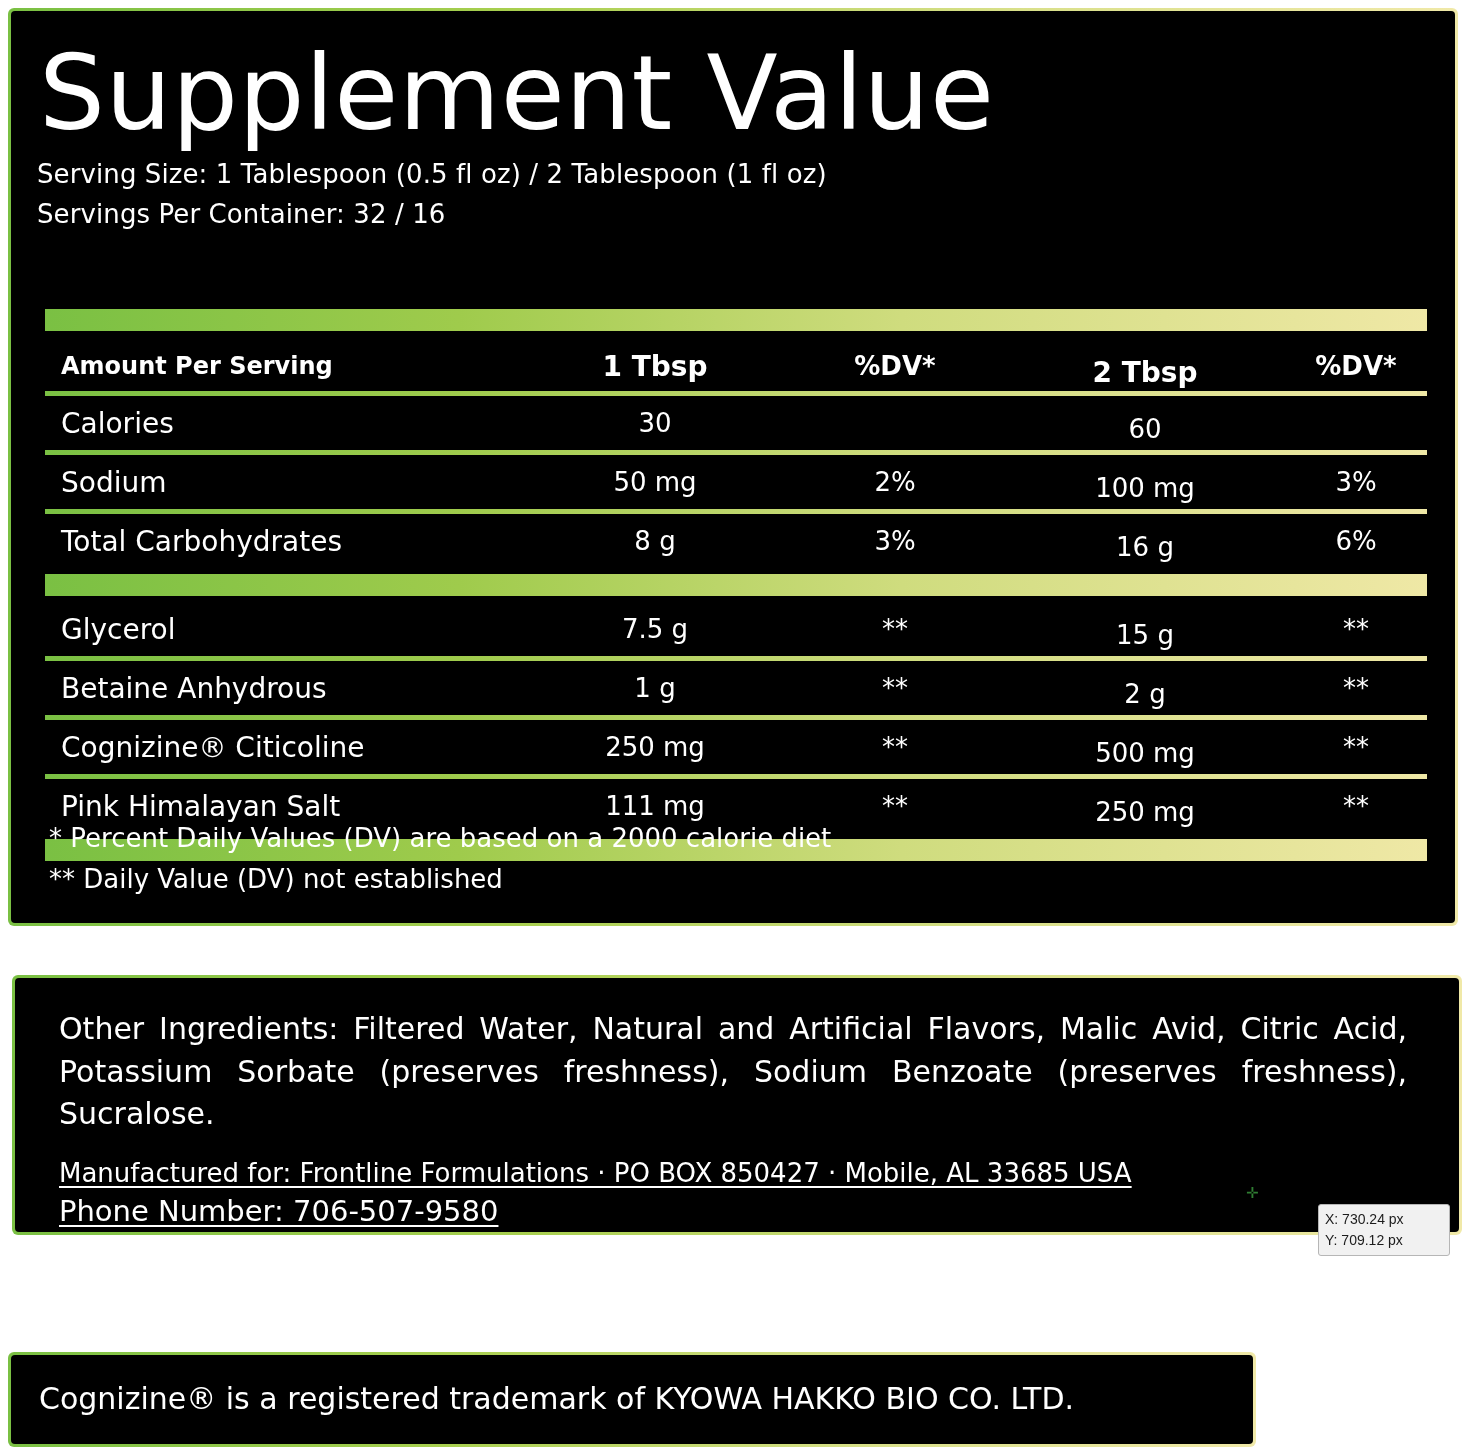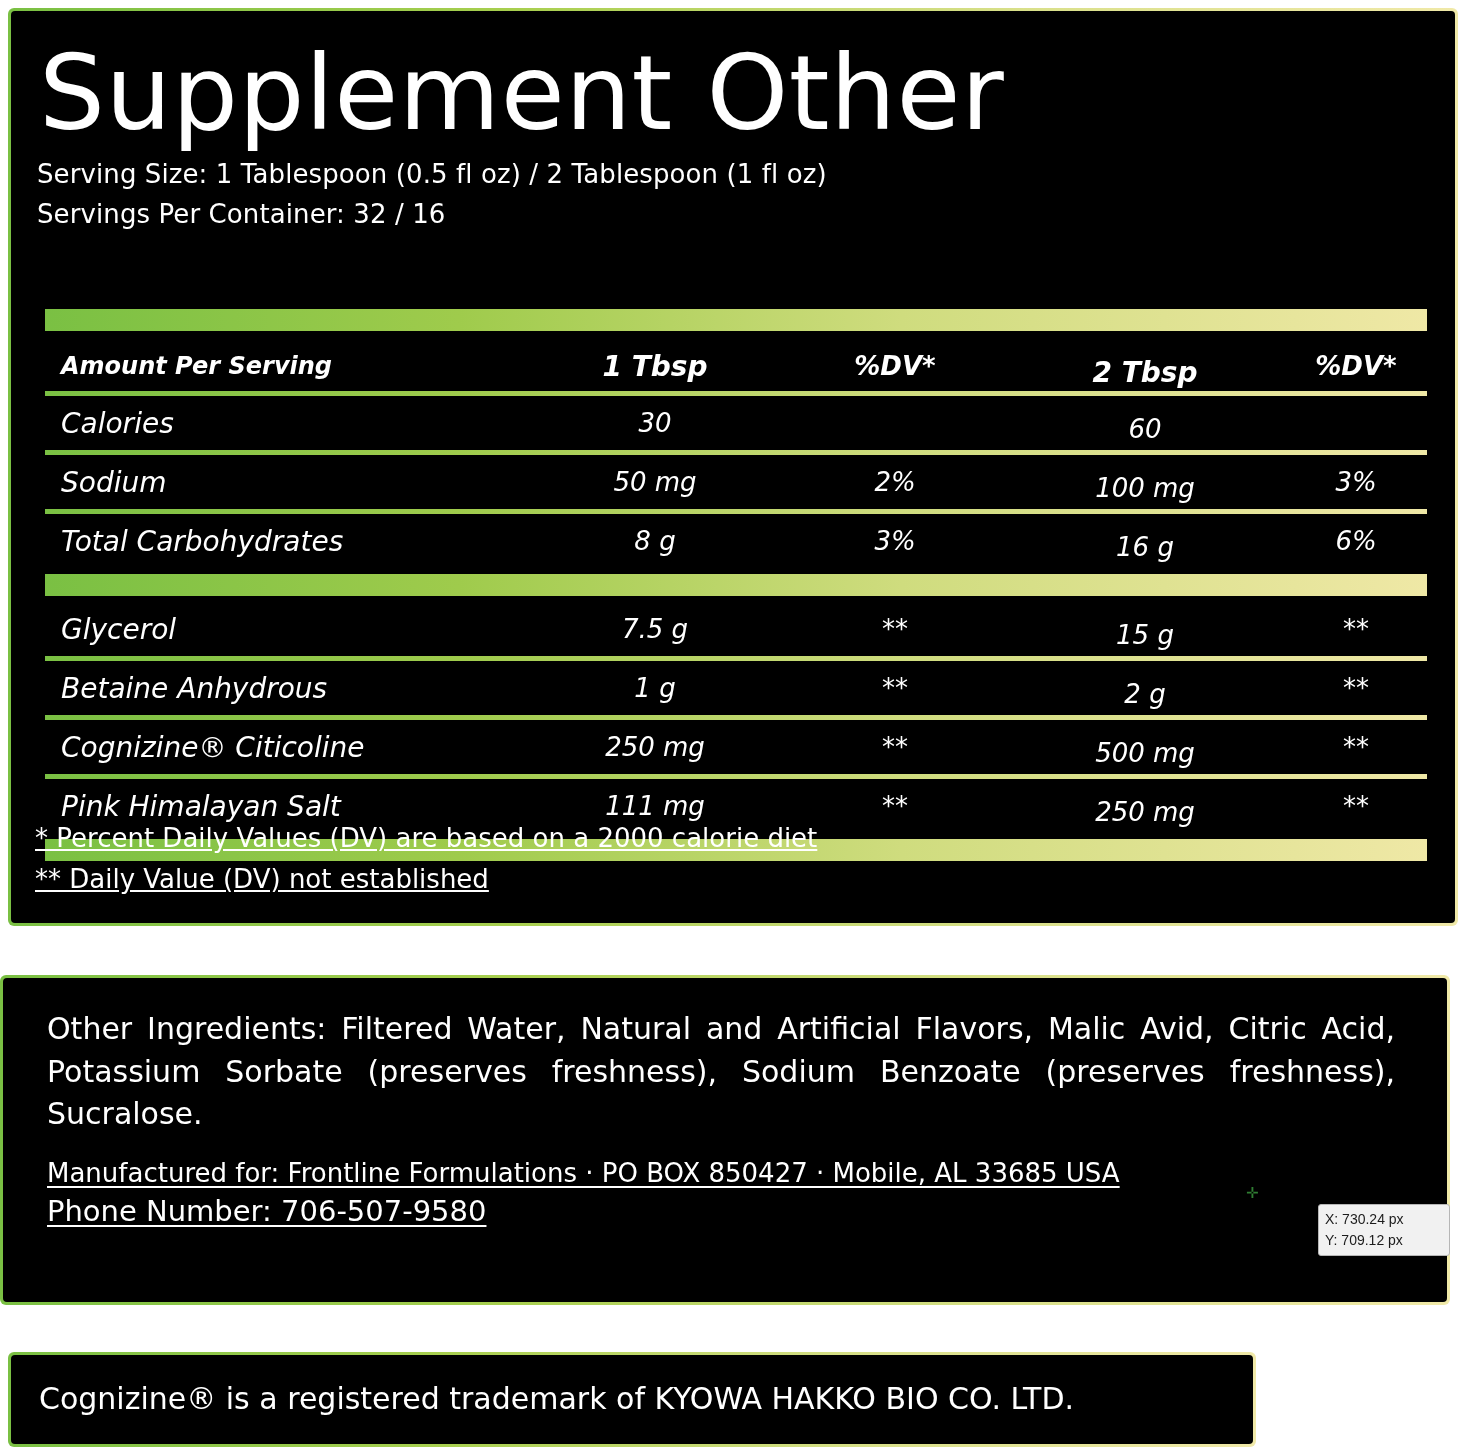--- a/index.html
+++ b/index.html
@@ -27,21 +27,21 @@
   .panel-inner {
     background: #000000;
     width: 100%;
     height: 100%;
     border-radius: 4px;
     position: relative;
     overflow: hidden;
   }
 
   #panel-facts { left: 8px; top: 8px; width: 1450px; height: 918px; }
-  #panel-ingredients { left: 0; top: 975px; width: 1450px; height: 330px; }
+  #panel-ingredients { left: 12px; top: 975px; width: 1450px; height: 260px; }
   #panel-trademark { left: 8px; top: 1352px; width: 1248px; height: 95px; }
 
   
   .title {
     color: #ffffff;
     font-size: 104px;
     line-height: 1.0;
     font-weight: 400;
     letter-spacing: 0.5px;
     padding: 30px 0 0 28px;
@@ -72,21 +72,20 @@
     left: 34px;
     top: 330px;
     width: 1382px;
     color: #ffffff;
   }
   .row {
     position: relative;
     display: flex;
     align-items: center;
     height: 54px;
-    font-style: italic;
   }
   .row .c-name   { width: 480px; padding-left: 16px; font-size: 28px; text-align: left; }
   .row .c-amt1   { width: 260px; text-align: center; font-size: 26px; }
   .row .c-dv1    { width: 220px; text-align: center; font-size: 26px; }
   .row .c-amt2   { width: 280px; text-align: center; font-size: 26px; }
   .row .c-dv2    { width: 142px; text-align: center; font-size: 26px; }
 
   .header-row { height: 50px; }
   .header-row .c-name { font-size: 24px; font-weight: bold; }
   .header-row .c-amt1,
@@ -99,24 +98,23 @@
     height: 5px;
     background-image: linear-gradient(to right, #7ac043 0%, #9fcb4c 30%, #cfdc7e 62%, #efe8a6 100%);
   }
   .rule.gap-bar { height: 22px; margin: 6px 0 6px 0; }
 
   
   .nudge { position: relative; top: 6px; }
 
   .footnotes {
     position: absolute;
-    left: 24px;
+    left: 38px;
     bottom: 24px;
     color: #ffffff;
-    text-decoration: underline;
   }
   .footnotes div { font-size: 26px; line-height: 1.55; }
 
   
   .ingredients-body {
     color: #ffffff;
     font-size: 30px;
     line-height: 1.42;
     padding: 30px 52px 0 44px;
     text-align: justify;
@@ -171,21 +169,21 @@
   }
 </style>
 </head>
 <body>
 
 <div id="page">
 
   <div class="panel" id="panel-facts">
     <div class="panel-inner">
 
-      <div class="title">Supplement Other</div>
+      <div class="title">Supplement Value</div>
 
       <div class="serving-line">Serving Size: 1 Tablespoon (0.5 fl oz) / 2 Tablespoon (1 fl oz)</div>
       <div class="serving-line second">Servings Per Container: 32 / 16</div>
 
       <div class="bar thick" style="top:298px;"></div>
 
       <div class="facts-table">
 
         <div class="row header-row">
           <div class="c-name">Amount Per Serving</div>

